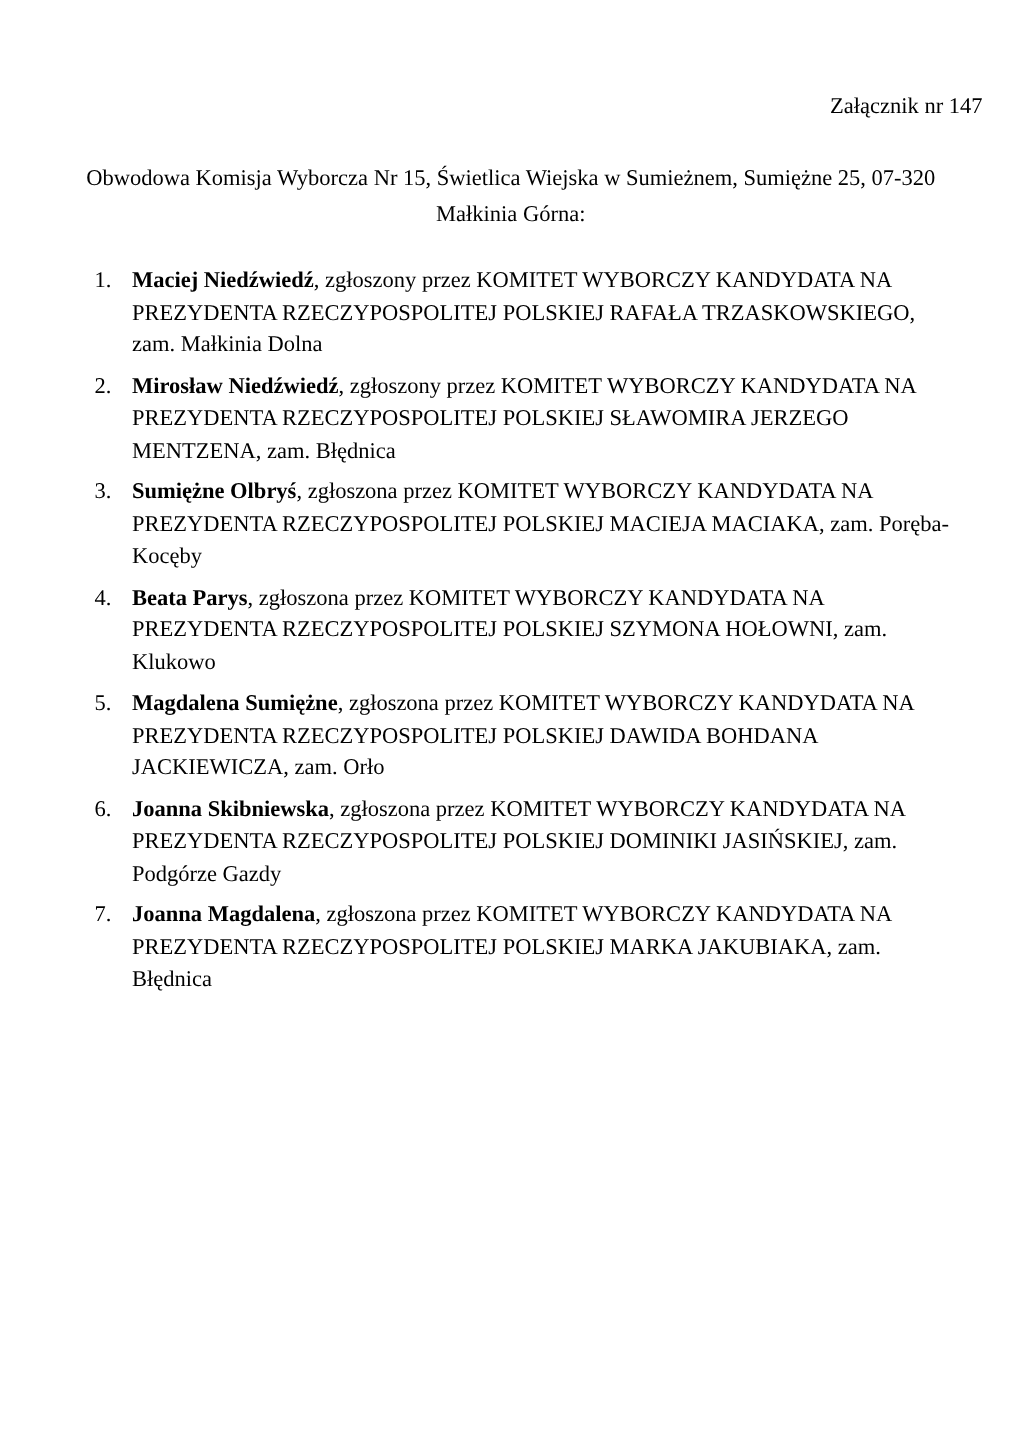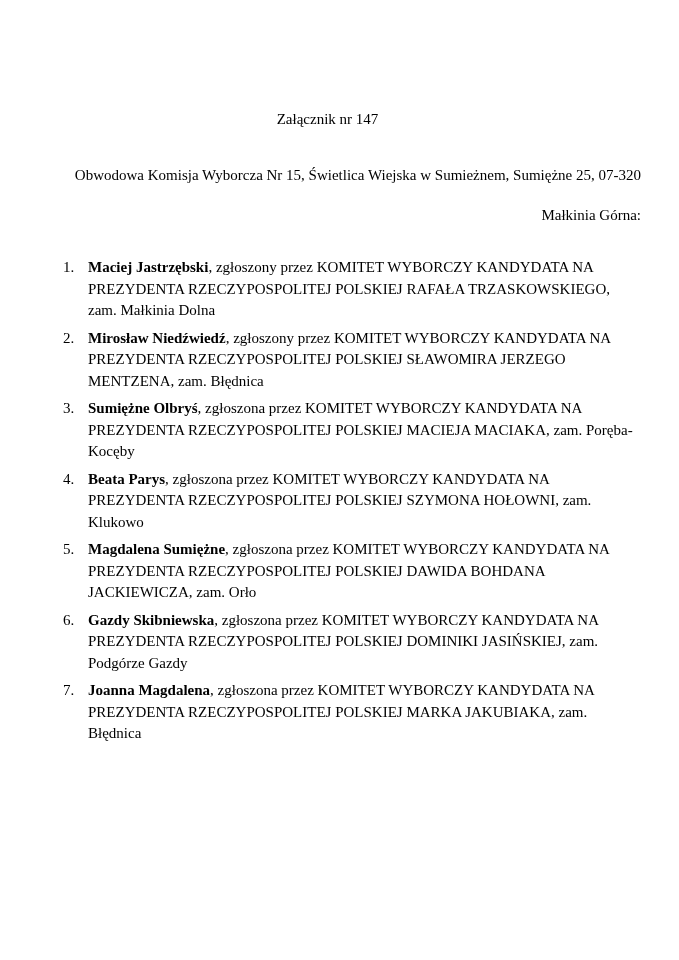--- a/index.html
+++ b/index.html
@@ -11,28 +11,27 @@
     background: #ffffff;
     color: #000000;
     font-family: "Liberation Serif", "DejaVu Serif", serif;
     font-size: 15px;
     overflow: hidden;
     box-sizing: border-box;
   }
   .header-block {
     padding-top: 60px;
     padding-right: 24px;
-    text-align: center;
+    text-align: right;
     line-height: 22px;
-    margin-top: 48px;
   }
   .intro {
     margin: 25px 38px 16px 40px;
-    line-height: 40px;
-    text-align: right;
+    line-height: 24px;
+    text-align: center;
   }
   .member-list {
     margin-top: 22px;
     padding-left: 63px;
     padding-right: 45px;
   }
   .member-item {
     display: flex;
     align-items: flex-start;
     line-height: 21.5px;
@@ -55,21 +54,21 @@
   <div class="header-block">
     <div>Załącznik nr 147</div>
   </div>
 
   <p class="intro">Obwodowa Komisja Wyborcza Nr 15, Świetlica Wiejska w Sumieżnem, Sumiężne 25, 07-320 Małkinia Górna:</p>
 
   <div class="member-list">
 
     <div class="member-item">
       <span class="member-number">1.</span>
-      <span class="member-text"><b class="member-name">Maciej Jastrzębski</b><span>, zgłoszony przez KOMITET WYBORCZY KANDYDATA NA PREZYDENTA RZECZYPOSPOLITEJ POLSKIEJ RAFAŁA TRZASKOWSKIEGO, zam. Małkinia Dolna</span></span>
+      <span class="member-text"><b class="member-name">Maciej Niedźwiedź</b><span>, zgłoszony przez KOMITET WYBORCZY KANDYDATA NA PREZYDENTA RZECZYPOSPOLITEJ POLSKIEJ RAFAŁA TRZASKOWSKIEGO, zam. Małkinia Dolna</span></span>
     </div>
 
     <div class="member-item">
       <span class="member-number">2.</span>
       <span class="member-text"><b class="member-name">Mirosław Niedźwiedź</b><span>, zgłoszony przez KOMITET WYBORCZY KANDYDATA NA PREZYDENTA RZECZYPOSPOLITEJ POLSKIEJ SŁAWOMIRA JERZEGO MENTZENA, zam. Błędnica</span></span>
     </div>
 
     <div class="member-item">
       <span class="member-number">3.</span>
       <span class="member-text"><b class="member-name">Sumiężne Olbryś</b><span>, zgłoszona przez KOMITET WYBORCZY KANDYDATA NA PREZYDENTA RZECZYPOSPOLITEJ POLSKIEJ MACIEJA MACIAKA, zam. Poręba-Kocęby</span></span>
@@ -80,21 +79,21 @@
       <span class="member-text"><b class="member-name">Beata Parys</b><span>, zgłoszona przez KOMITET WYBORCZY KANDYDATA NA PREZYDENTA RZECZYPOSPOLITEJ POLSKIEJ SZYMONA HOŁOWNI, zam. Klukowo</span></span>
     </div>
 
     <div class="member-item">
       <span class="member-number">5.</span>
       <span class="member-text"><b class="member-name">Magdalena Sumiężne</b><span>, zgłoszona przez KOMITET WYBORCZY KANDYDATA NA PREZYDENTA RZECZYPOSPOLITEJ POLSKIEJ DAWIDA BOHDANA JACKIEWICZA, zam. Orło</span></span>
     </div>
 
     <div class="member-item">
       <span class="member-number">6.</span>
-      <span class="member-text"><b class="member-name">Gazdy Skibniewska</b><span>, zgłoszona przez KOMITET WYBORCZY KANDYDATA NA PREZYDENTA RZECZYPOSPOLITEJ POLSKIEJ DOMINIKI JASIŃSKIEJ, zam. Podgórze Gazdy</span></span>
+      <span class="member-text"><b class="member-name">Joanna Skibniewska</b><span>, zgłoszona przez KOMITET WYBORCZY KANDYDATA NA PREZYDENTA RZECZYPOSPOLITEJ POLSKIEJ DOMINIKI JASIŃSKIEJ, zam. Podgórze Gazdy</span></span>
     </div>
 
     <div class="member-item">
       <span class="member-number">7.</span>
       <span class="member-text"><b class="member-name">Joanna Magdalena</b><span>, zgłoszona przez KOMITET WYBORCZY KANDYDATA NA PREZYDENTA RZECZYPOSPOLITEJ POLSKIEJ MARKA JAKUBIAKA, zam. Błędnica</span></span>
     </div>
 
   </div>
 
 </div>

